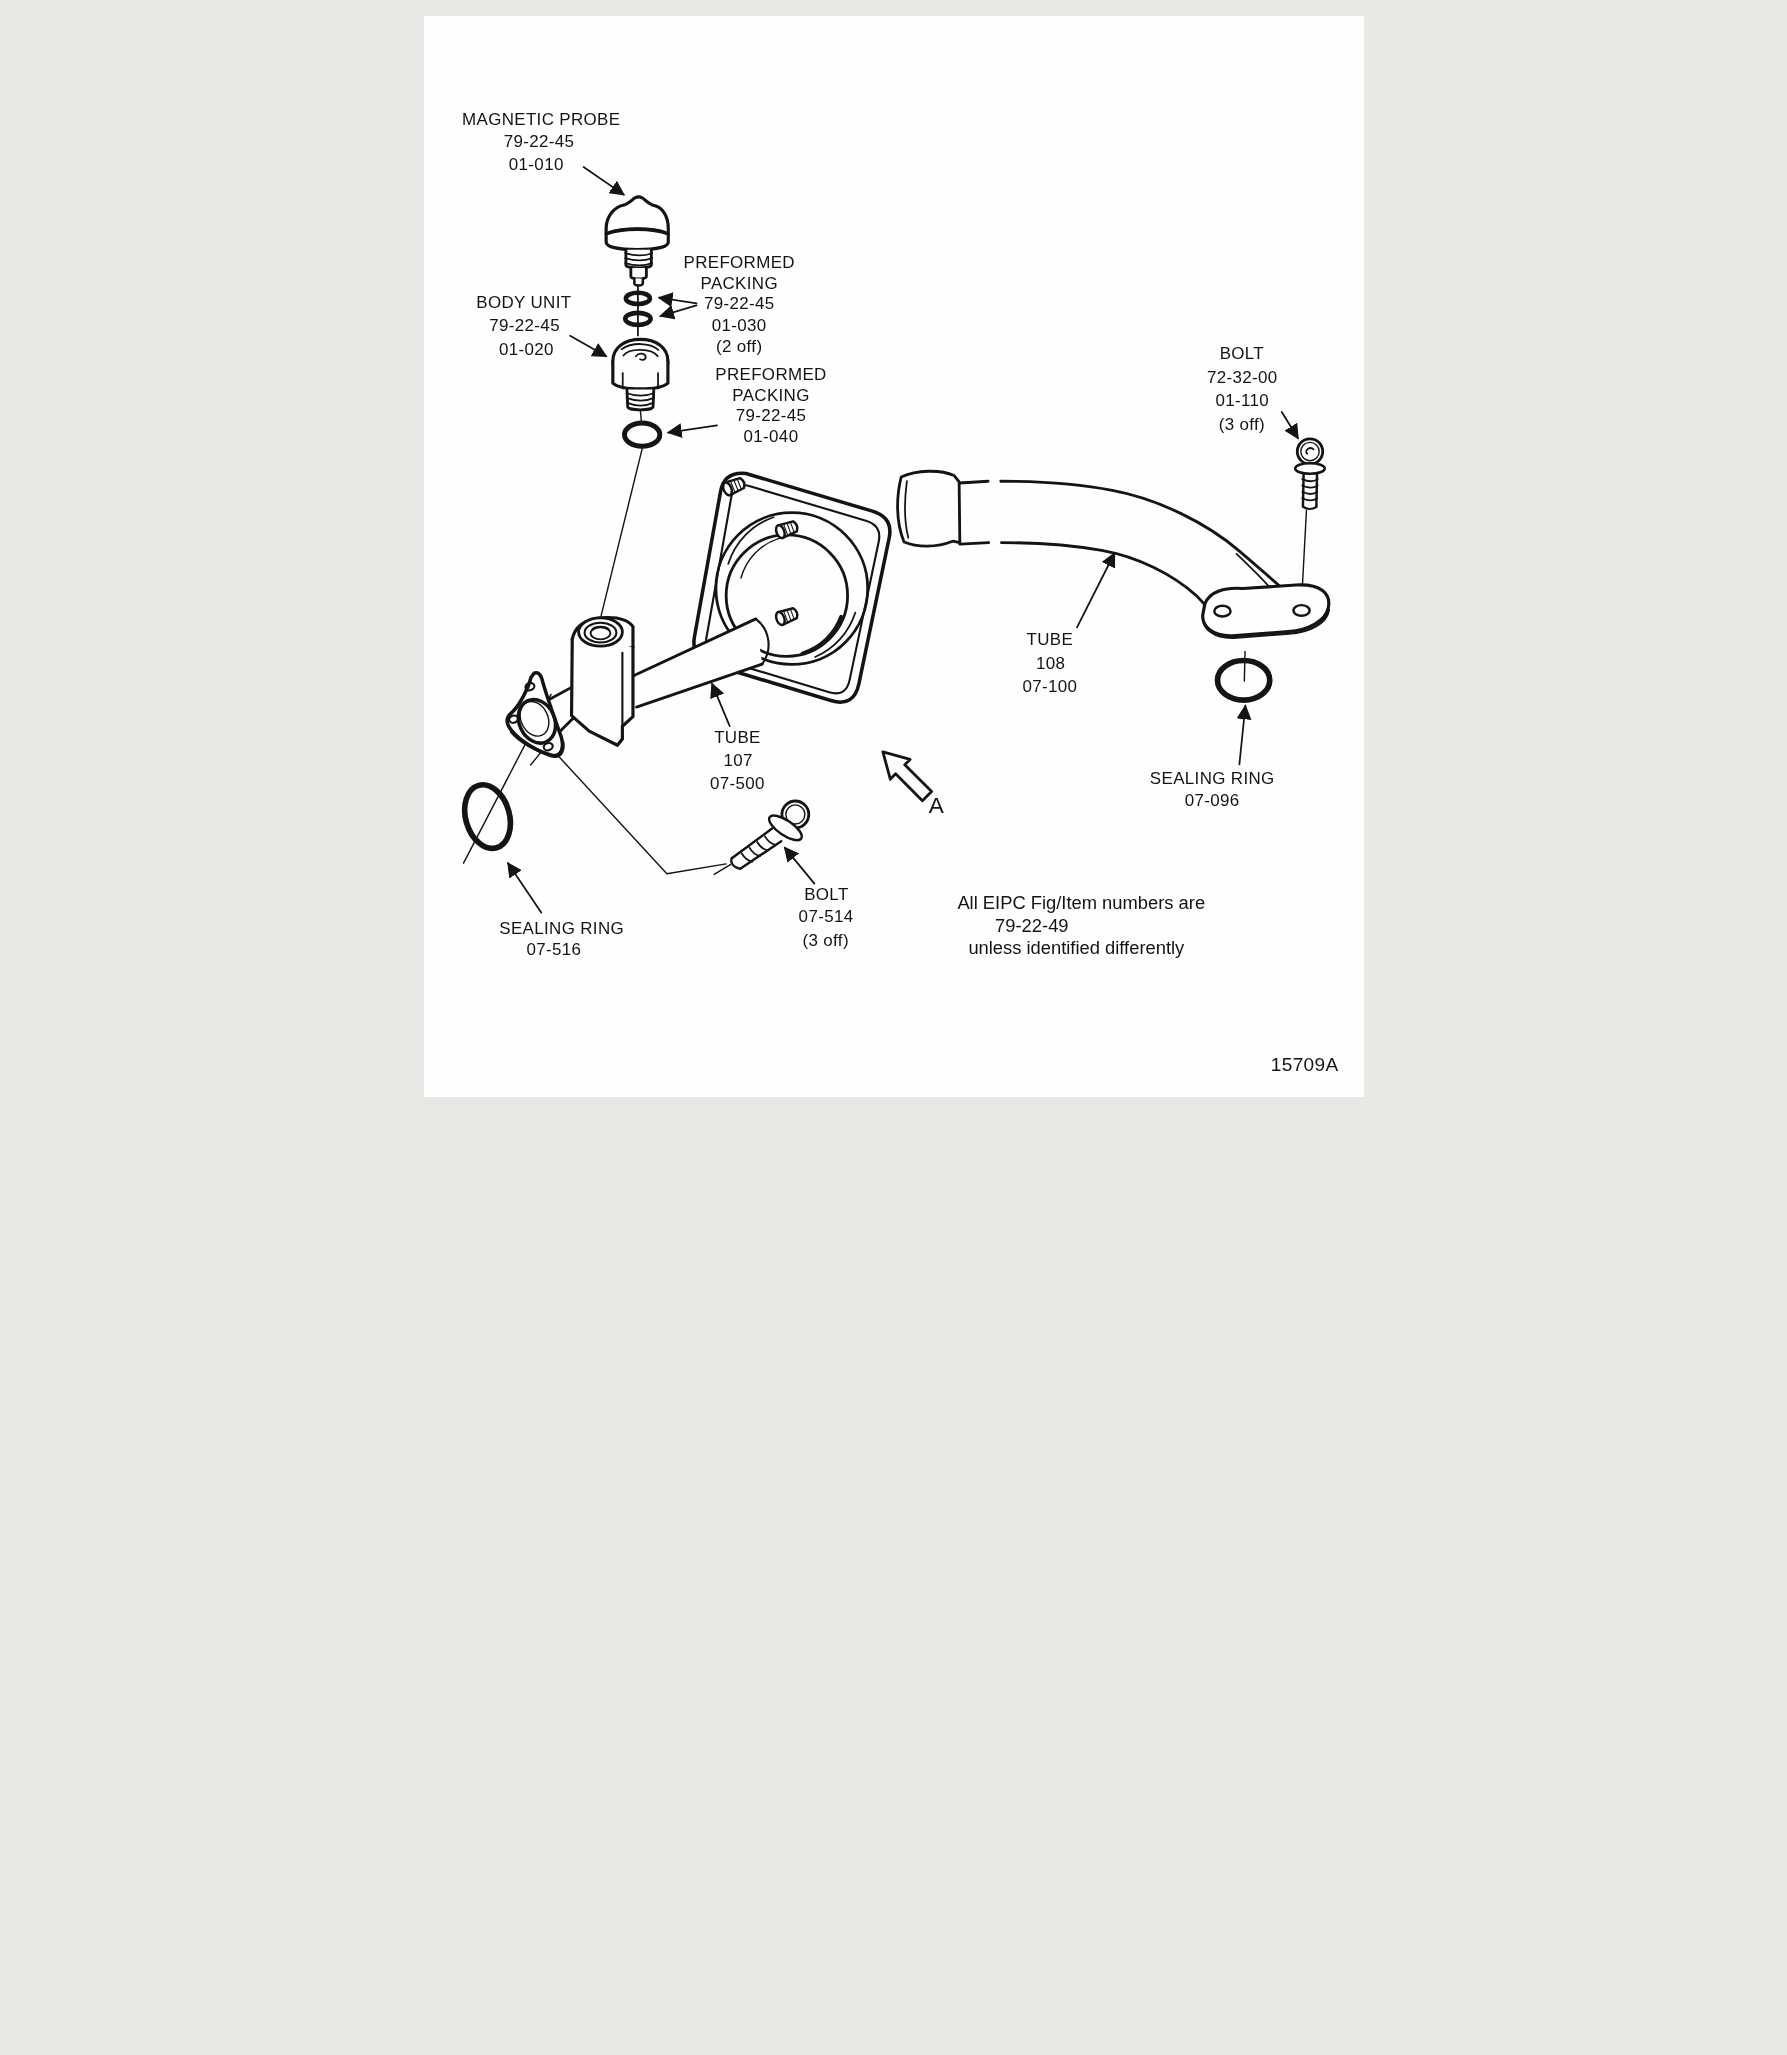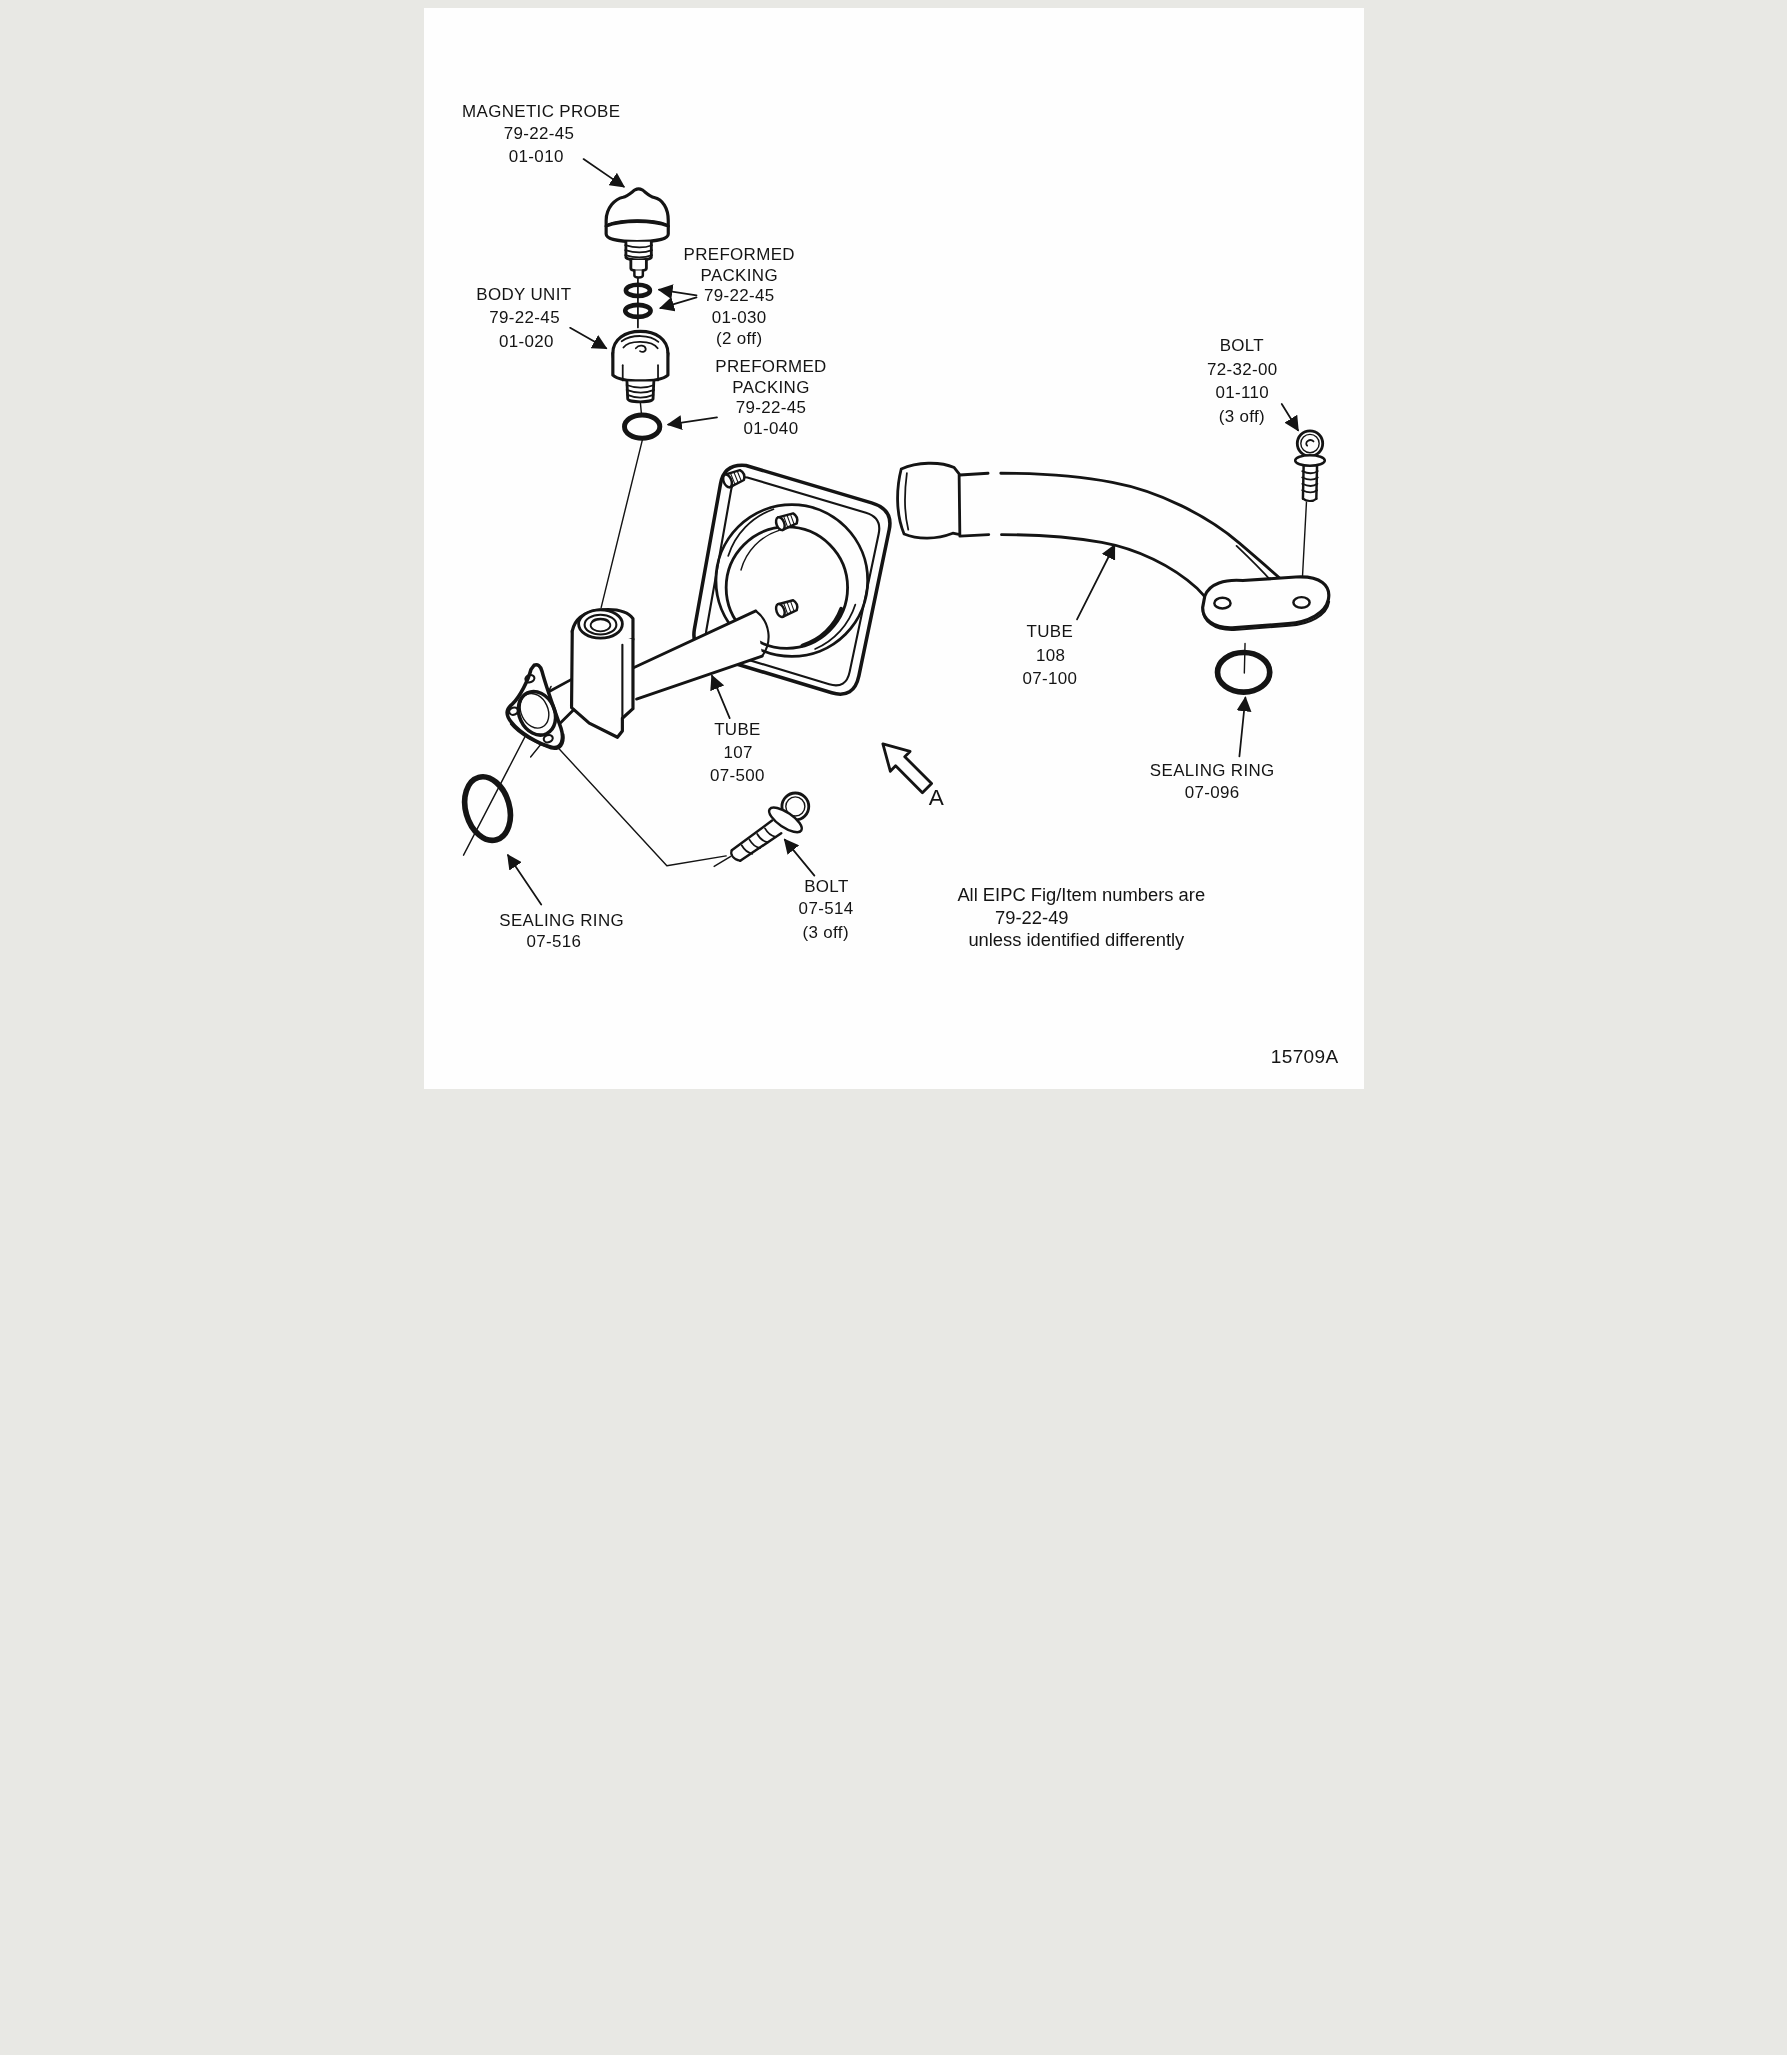--- a/index.html
+++ b/index.html
@@ -1,19 +1,19 @@
 <!DOCTYPE html>
 <html style="font-size:10.7px"><head>
 <meta charset="utf-8">
 <style>
   html,body{margin:0;padding:0;background:#e8e8e4;}
   .page{
     width:100%;
     max-width:940px;
-    margin:8px auto;
+    margin:16px auto;
     background:#fefefe;
     font-family:"Liberation Sans", sans-serif;
   }
   svg{display:block;width:100%;height:auto;background:#fefefe;}
   .ink{stroke:#141414;fill:none;stroke-linecap:round;stroke-linejoin:round;}
   .fillw{fill:#fefefe;}
   .lbl{
     font-family:"Liberation Sans", sans-serif;
     font-size:48px;
     fill:#141414;

